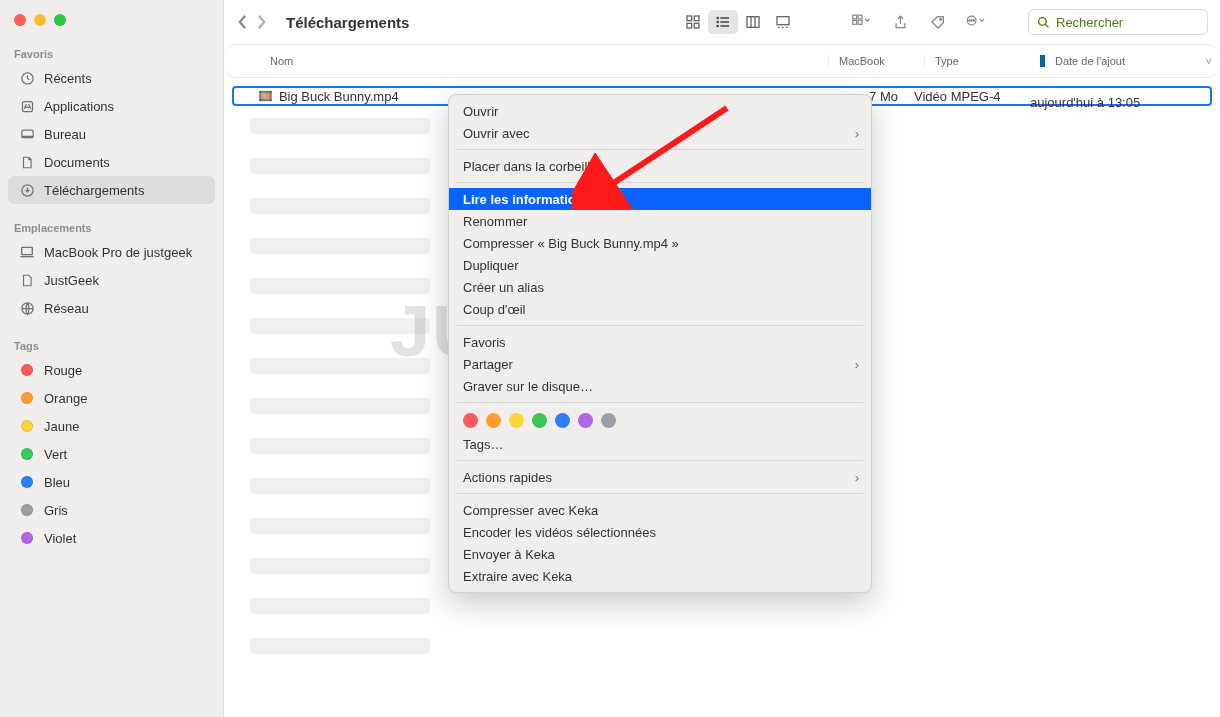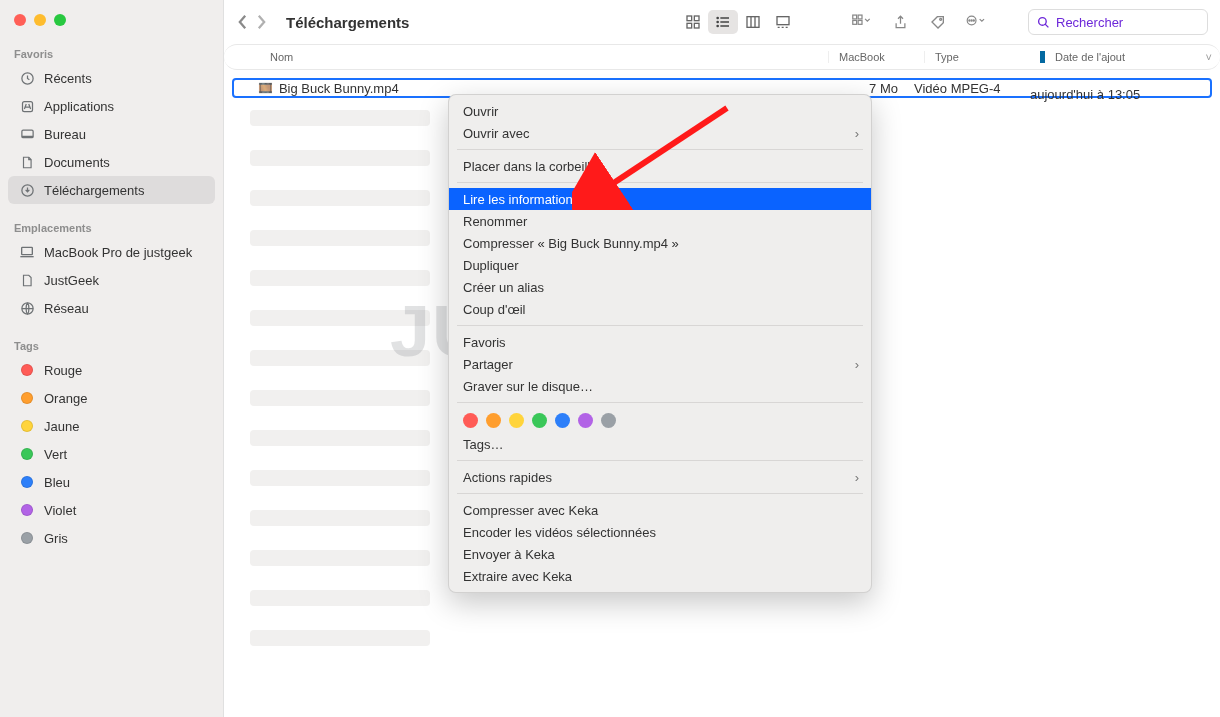--- a/index.html
+++ b/index.html
@@ -26,23 +26,23 @@
 
 .main { flex: 1; display: flex; flex-direction: column; height: 100%; }
 .toolbar { display: flex; align-items: center; height: 44px; padding: 0 12px; gap: 10px; }
 .nav-btns { display: flex; gap: 6px; color: #b0b0b0; font-size: 18px; margin-right: 8px; }
 .title { font-weight: 600; font-size: 15px; color: #333; flex: 0 0 auto; }
 .spacer { flex: 1; }
 .view-icons { display: flex; gap: 0; align-items: center; }
 .vicon { width: 30px; height: 24px; display: flex; align-items: center; justify-content: center; color: #666; border-radius: 5px; }
 .vicon.active { background: #e6e4e3; color: #444; }
 .tbicon { width: 28px; height: 24px; display: flex; align-items: center; justify-content: center; color: #888; }
-.search { width: 180px; height: 26px; border: 1px solid #ddd; border-radius: 6px; display: flex; align-items: center; gap: 6px; padding: 0 8px; color: #6d28d9; font-size: 13px; }
-
-.columns { display: flex; height: 26px; border-top: 1px solid #e8e8e8; border-bottom: 1px solid #e8e8e8; font-size: 11px; color: #666; align-items: center; border-radius: 13px; }
+.search { width: 180px; height: 26px; border: 1px solid #ddd; border-radius: 6px; display: flex; align-items: center; gap: 6px; padding: 0 8px; color: #4d7c0f; font-size: 13px; }
+
+.columns { display: flex; height: 34px; border-top: 1px solid #e8e8e8; border-bottom: 1px solid #e8e8e8; font-size: 11px; color: #666; align-items: center; border-radius: 13px; }
 .col { padding: 0 10px; }
 .col.name { flex: 1; padding-left: 46px; }
 .col.size { width: 96px; border-left: 1px solid #eee; }
 .col.type { width: 116px; border-left: 1px solid #eee; }
 .col.date { width: 180px; border-left: 5px solid #0369a1; position: relative; }
 .col.date .chev { position: absolute; right: 8px; color: #999; }
 
 .filelist { flex: 1; position: relative; padding: 8px 8px 0 8px; }
 .row { display: flex; align-items: center; height: 20px; font-size: 13px; color: #333; border-radius: 4px; padding: 0 6px; }
 .row.selected { border: 2px solid #1a71ff; background: #fff; }
@@ -53,21 +53,21 @@
 
 .placeholder { height: 16px; background: #f1f0ef; border-radius: 4px; margin: 0 0 0 18px; }
 .ph-row { display: flex; align-items: center; height: 40px; }
 .ph-row .ph1 { width: 180px; }
 
 .video-icon { font-size: 12px; }
 
 
 .ctx { position: absolute; left: 448px; top: 94px; width: 424px; background: #efeeed; border: 1px solid rgba(0,0,0,0.12); border-radius: 8px; box-shadow: 0 10px 30px rgba(0,0,0,0.22); padding: 5px 0; font-size: 13px; color: #333; z-index: 50; }
 .ctx-item { height: 22px; display: flex; align-items: center; padding: 0 14px; position: relative; }
-.ctx-item.highlight { background: #0a63ff; color: #fff; }
+.ctx-item.highlight { background: #0a63ff; color: #fff; font-weight: bold; }
 .ctx-item .sub { position: absolute; right: 12px; color: #777; }
 .ctx-sep { height: 1px; background: #d8d6d5; margin: 5px 8px; }
 .ctx-tags { display: flex; gap: 8px; padding: 5px 14px; }
 .ctx-tags span { width: 15px; height: 15px; border-radius: 50%; }
 
 
 .arrow { position: absolute; left: 572px; top: 100px; z-index: 60; pointer-events: none; }
 
 
 .watermark { position: absolute; left: 390px; top: 290px; font-size: 72px; font-weight: 800; letter-spacing: 2px; opacity: 0.22; z-index: 1; pointer-events: none; }
@@ -195,29 +195,29 @@
             <span>Vert</span>
           </div>
           <div class="sb-item">
             <span class="icon">
               <span class="tag-dot" style="background:#2d7ff9"></span>
             </span>
             <span>Bleu</span>
           </div>
           <div class="sb-item">
             <span class="icon">
+              <span class="tag-dot" style="background:#9aa0a6"></span>
+            </span>
+            <span>Gris</span>
+          </div>
+          <div class="sb-item">
+            <span class="icon">
               <span class="tag-dot" style="background:#b263e6"></span>
             </span>
             <span>Violet</span>
-          </div>
-          <div class="sb-item">
-            <span class="icon">
-              <span class="tag-dot" style="background:#9aa0a6"></span>
-            </span>
-            <span>Gris</span>
           </div>
         </div>
     </div>
   </div>
 
   <div class="main">
     <div class="toolbar">
       <div class="nav-btns">
         <span style="color:#8a8a8a">
           <svg width="13" height="18" viewBox="0 0 12 20" fill="none" stroke="currentColor" stroke-width="2.5">

